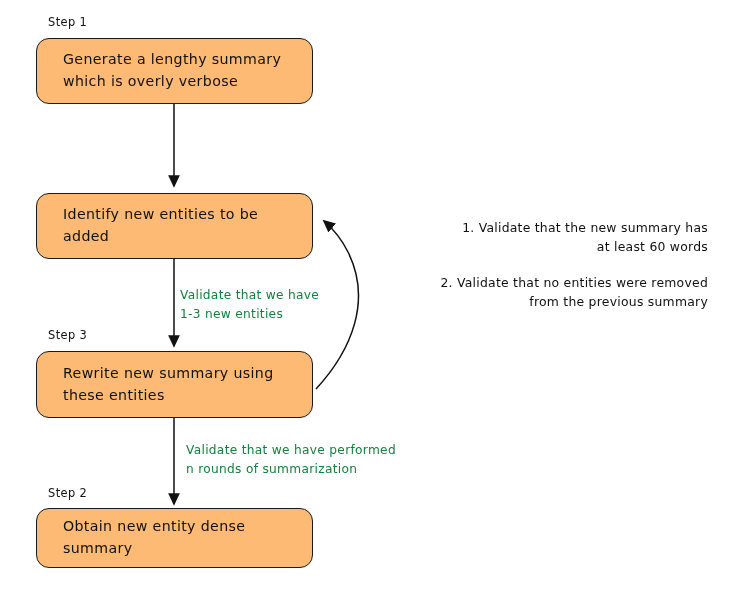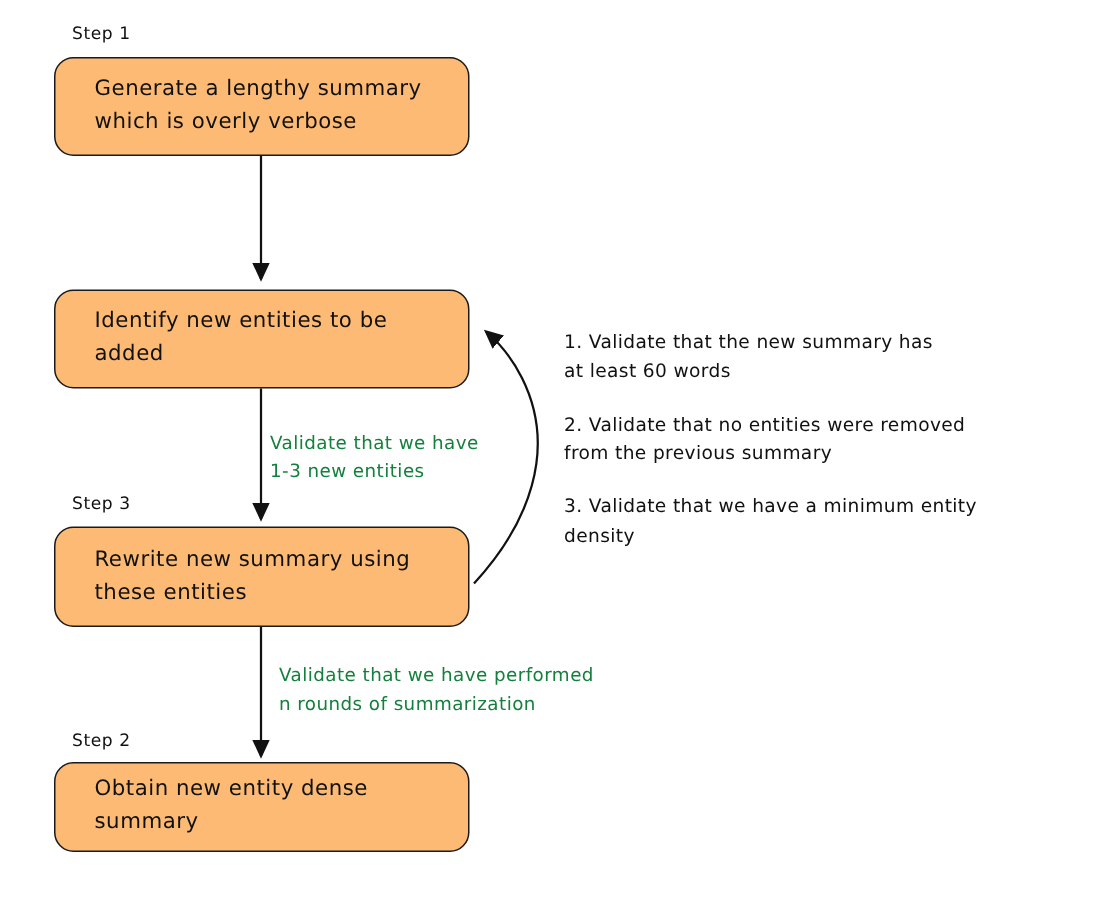--- a/index.html
+++ b/index.html
@@ -65,23 +65,24 @@
     font-family: "DejaVu Sans", sans-serif;
     font-size: 12.2px;
     line-height: 1.55;
     letter-spacing: 0.3px;
     color: #15803d;
     white-space: pre-line;
   }
   
   .notes {
     position: absolute;
-    left: 376px;
+    left: 388px;
     top: 218px;
     width: 320px;
+    text-align: right;
   }
   .note-item {
     font-family: "DejaVu Sans", sans-serif;
     font-size: 12.4px;
     line-height: 1.56;
     letter-spacing: 0.25px;
     color: #111111;
     white-space: pre-line;
     margin-bottom: 16px;
   }
@@ -136,17 +137,15 @@
 1-3 new entities</div>
 
   <div class="edge-label" style="left:186px; top:441px;">Validate that we have performed
 n rounds of summarization</div>
 
   <div class="notes">
     <div class="note-item">1. Validate that the new summary has
 at least 60 words</div>
     <div class="note-item">2. Validate that no entities were removed
 from the previous summary</div>
-    <div class="note-item">3. Validate that we have a minimum entity
-density</div>
   </div>
 
 </div>
 
 </body></html>

